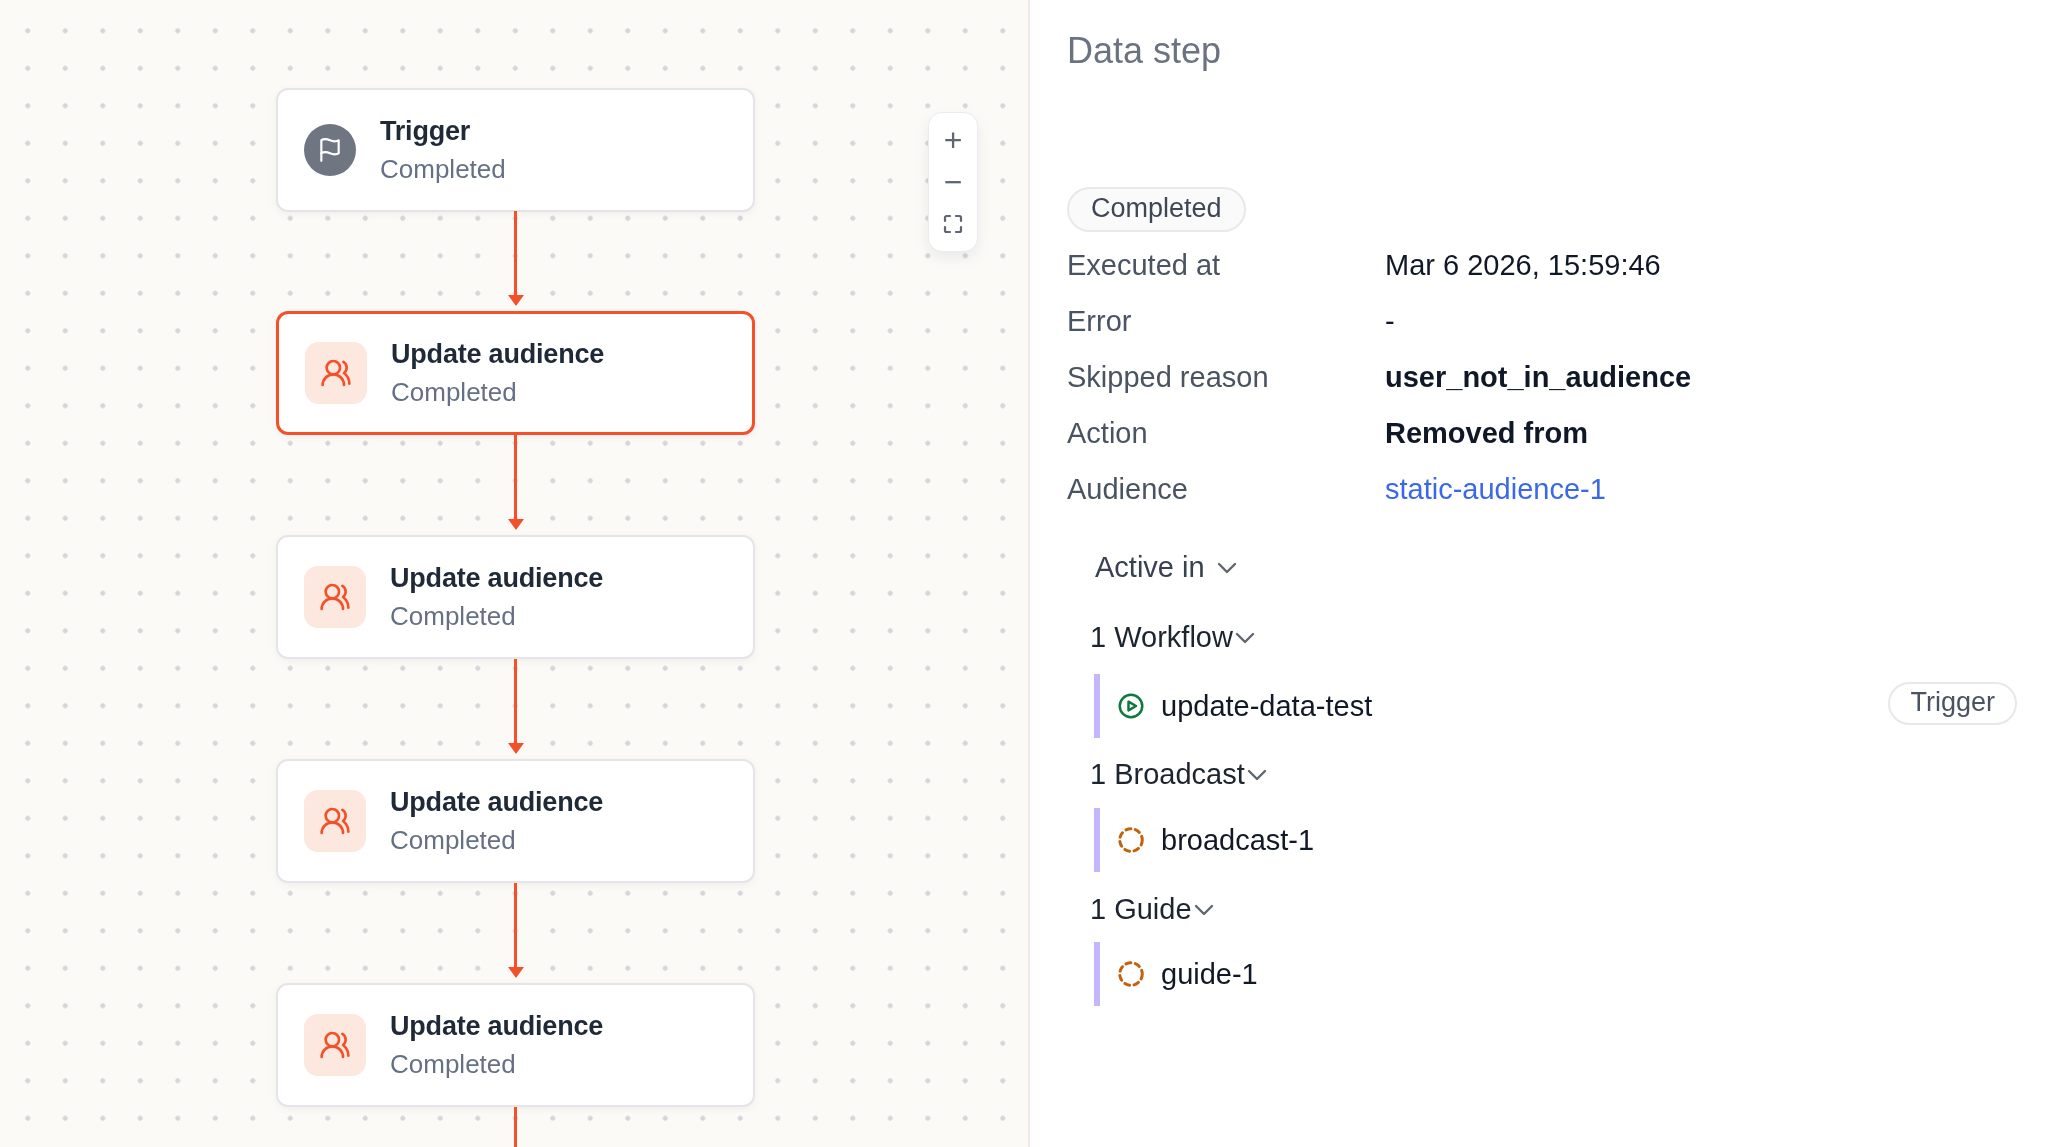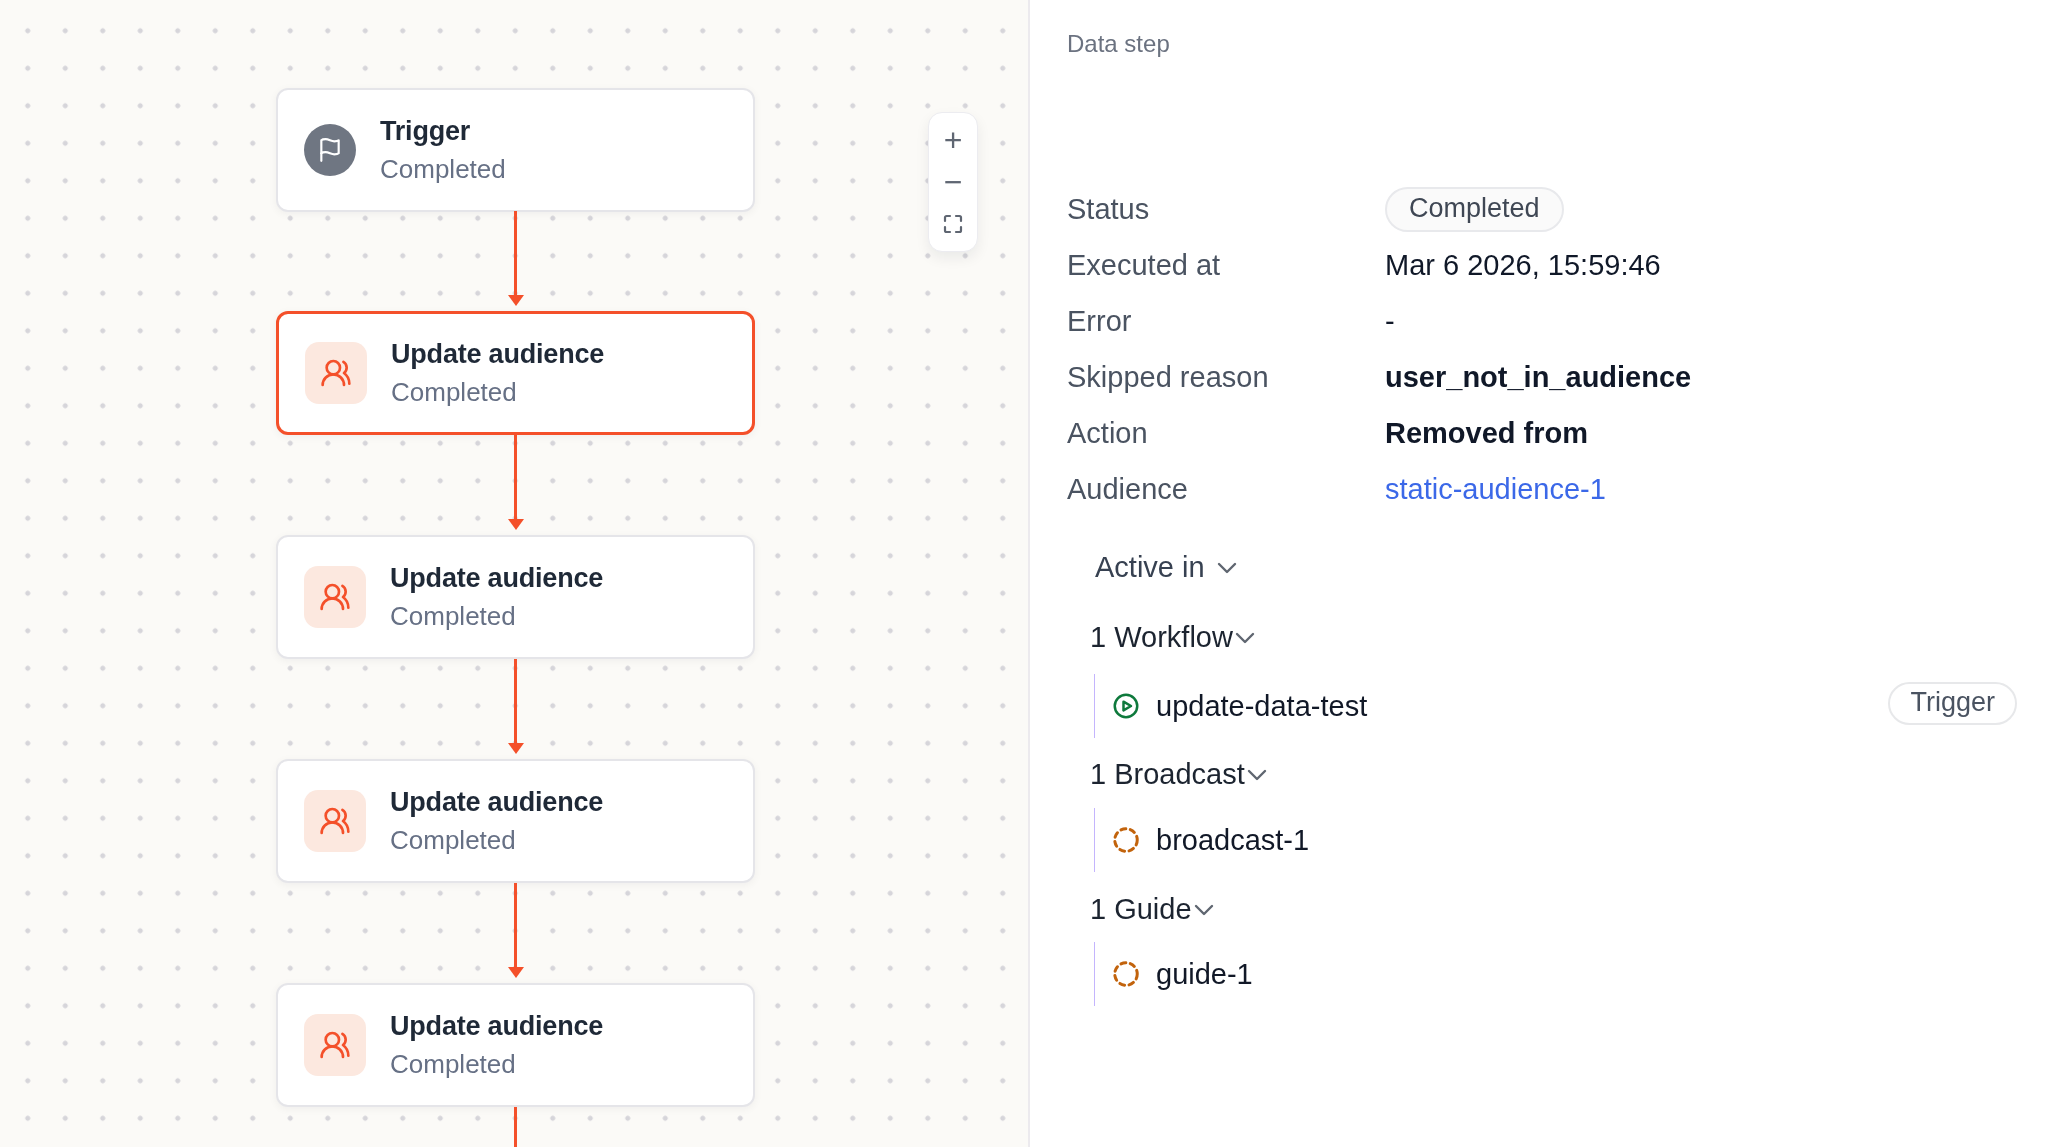--- a/index.html
+++ b/index.html
@@ -73,21 +73,21 @@
     cursor: pointer; user-select: none;
   }
 
   
   .panel {
     position: absolute; left: 1030px; top: 0; right: 0; bottom: 0;
     background: #ffffff;
   }
   .panel-kicker {
     position: absolute; left: 37px; top: 30px;
-    font-size: 24px; color: #6b7280;
+    font-size: 36px; color: #6b7280;
   }
   .panel-title {
     position: absolute; left: 37px; top: 74px;
     font-size: 34px; font-weight: 700; color: #111827; letter-spacing: -0.3px;
   }
 
   .field-rows { position: absolute; left: 37px; top: 190px; right: 0; }
   .field-row { display: flex; align-items: center; height: 38px; margin-bottom: 18px; }
   .field-label { flex: 0 0 318px; font-size: 29px; color: #4a5361; }
   .field-value { font-size: 29px; color: #101828; font-weight: 500; }
@@ -105,21 +105,21 @@
     display: flex; align-items: center; gap: 12px;
     font-size: 29px; color: #374151; font-weight: 500; cursor: pointer;
   }
   .group-header {
     position: absolute; left: 60px;
     display: flex; align-items: center; gap: 2px;
     font-size: 29px; color: #1c2430; font-weight: 500; cursor: pointer;
   }
   .group-item {
     position: absolute; left: 64px;
-    border-left: 1px solid #c4b5fd;
+    border-left: 6px solid #c4b5fd;
     display: flex; align-items: center;
     padding-left: 16px; box-sizing: border-box;
     cursor: pointer;
   }
   .item-label { font-size: 29px; color: #111827; margin-left: 15px; }
 
   .trigger-pill {
     position: absolute; right: 31px; top: 682px;
     padding: 3px 20px 5px 20px;
     border: 2px solid #e7e8ea; border-radius: 999px; background: #ffffff;
@@ -238,21 +238,20 @@
 </div>
 
 <div class="canvas-divider"></div>
 
 <div class="panel">
 
   <div class="panel-kicker">Data step</div>
 
   <div class="field-rows">
     <div class="field-row">
-      <div class="field-label">Status</div>
       <div class="field-value"><span class="status-badge">Completed</span></div>
     </div>
     <div class="field-row">
       <div class="field-label">Executed at</div>
       <div class="field-value">Mar 6 2026, 15:59:46</div>
     </div>
     <div class="field-row">
       <div class="field-label">Error</div>
       <div class="field-value plain">-</div>
     </div>

